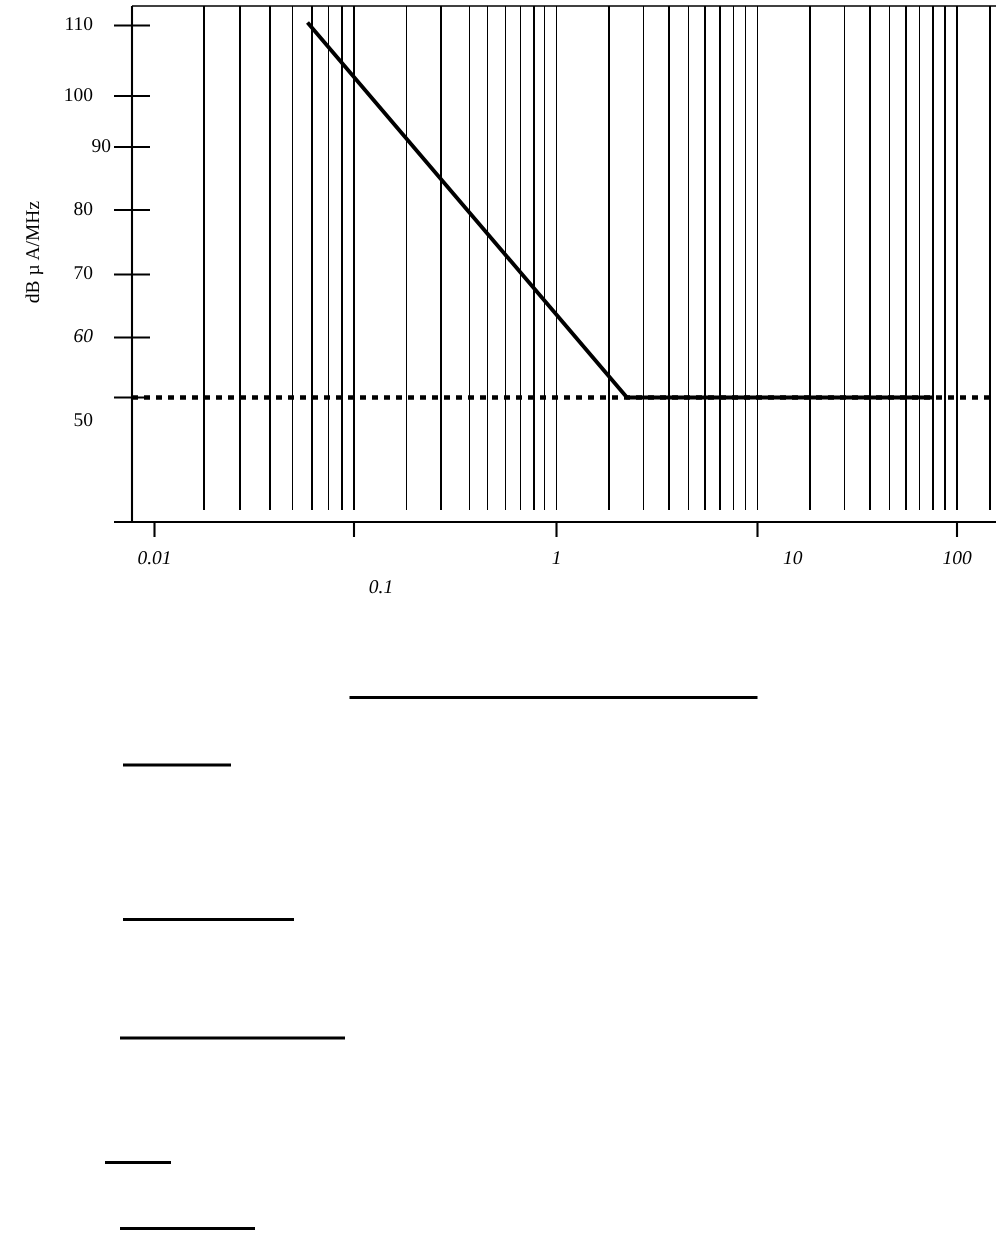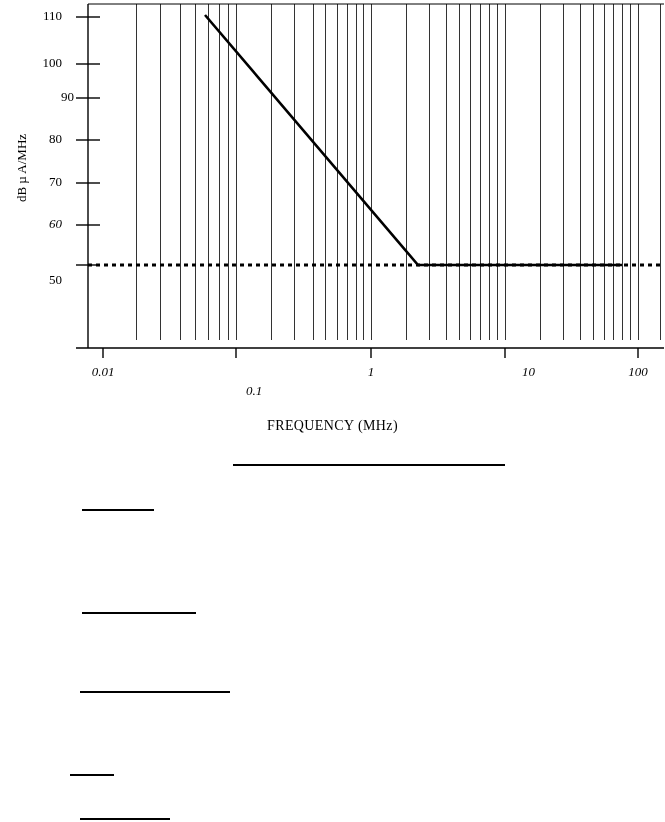--- a/index.html
+++ b/index.html
@@ -171,21 +171,20 @@
   <div class="tick-label ytick-label" style="left:22px; top:216px;font-style:italic;">60</div>
   <div class="tick-label ytick-label" style="left:22px; top:272px;">50</div>
 
   <div class="tick-label xtick-label" style="left:73px; top:364px;">0.01</div>
   <div class="tick-label xtick-label" style="left:224px; top:364px;margin-top:19px;">0.1</div>
   <div class="tick-label xtick-label" style="left:341px; top:364px;">1</div>
   <div class="tick-label xtick-label" style="left:475px; top:364px;text-align:right;">10</div>
   <div class="tick-label xtick-label" style="left:608px; top:364px;">100</div>
 
   <div id="y-axis-title">dB µ A/MHz</div>
-  <div id="x-axis-title">FREQUENCY (MHz)</div>
 </div>
 
 <div class="rule" style="left:233px; top:464px; width:272px;"></div>
 <div class="rule" style="left:82px; top:509px; width:72px;"></div>
 <div class="rule" style="left:82px; top:612px; width:114px;"></div>
 <div class="rule" style="left:80px; top:691px; width:150px;"></div>
 <div class="rule" style="left:70px; top:774px; width:44px;"></div>
 <div class="rule" style="left:80px; top:818px; width:90px;"></div>
 
 </body></html>

